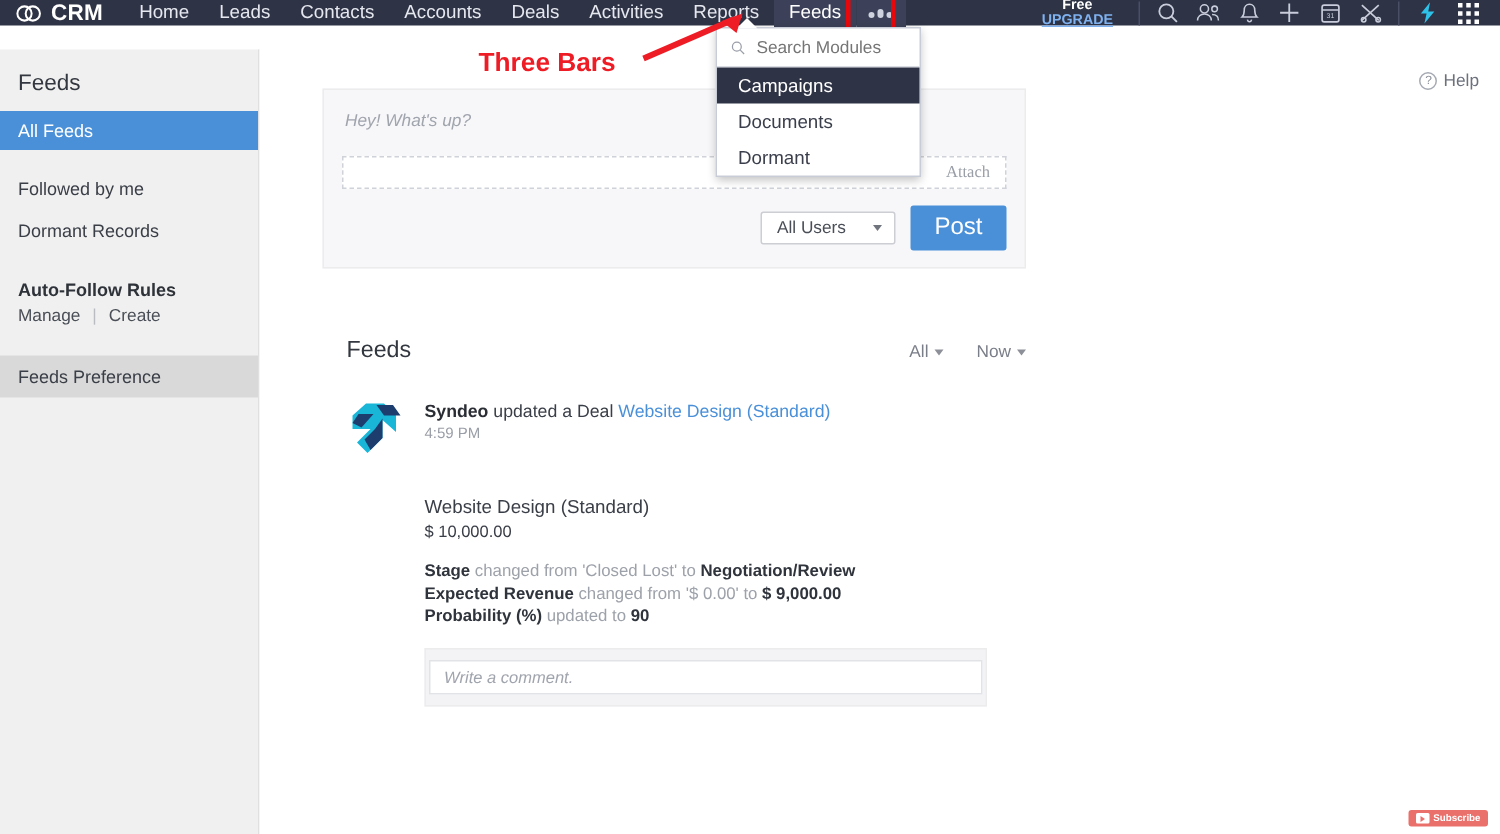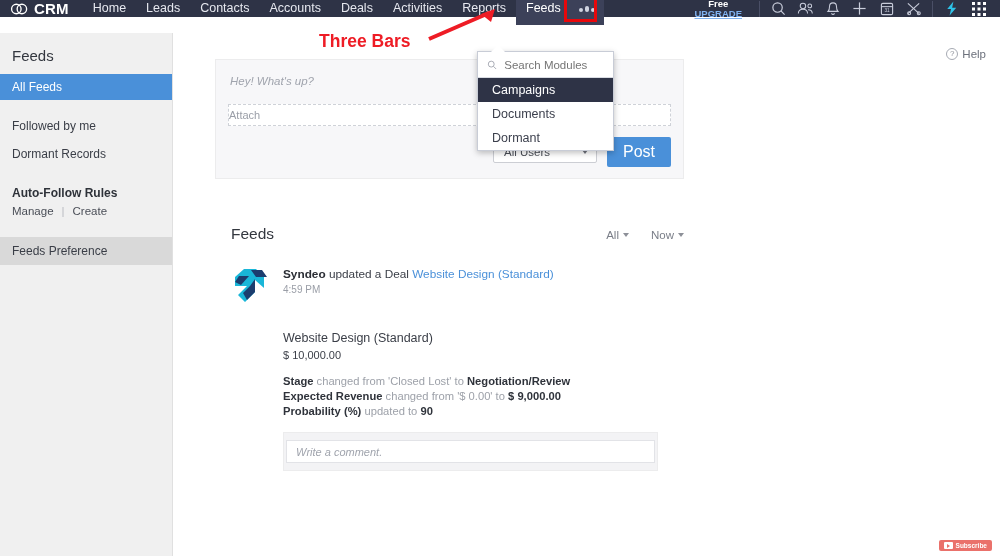--- a/index.html
+++ b/index.html
@@ -45,21 +45,21 @@
   .upgrade .free { font-size: 9.5px; color: #ffffff; font-weight: bold; display:block; }
   .upgrade .up { font-size: 9.5px; color: #7fb2f0; font-weight: bold; text-decoration: underline; display:block; }
   .sep { width: 1px; height: 16px; background: #4a4f66; margin: 0 5px; }
   .ticon {
     width: 27px; height: 33px; display: flex; align-items: center; justify-content: center;
     cursor: pointer; color: #c9cddb;
   }
 
   
   .modules-dd {
-    position: absolute; left: 477px; top: 51px; width: 137px;
+    position: absolute; left: 477px; top: 18px; width: 137px;
     background: #ffffff; border: 1px solid #c8ccd6;
     box-shadow: 0 2px 6px rgba(0,0,0,.25); z-index: 40;
   }
   .modules-dd .caret {
     position: absolute; top: -7px; left: 13px; width: 0; height: 0;
     border-left: 7px solid transparent; border-right: 7px solid transparent;
     border-bottom: 7px solid #ffffff;
   }
   .dd-search { display: flex; align-items: center; gap: 7px; padding: 7px 8px 6px 9px; border-bottom: 1px solid #d9dce3; }
   .dd-search input {
@@ -115,31 +115,31 @@
 
   
   .composer {
     position: absolute; left: 42px; top: 26px; width: 469px;
     background: #f7f7f9; border: 1px solid #ececed;
   }
   .composer-inner { padding: 10px 12px 0 12px; }
   .composer-ph { font-size: 11.5px; color: #a0a4ad; font-style: italic; padding: 5px 0 17px 2px; }
   .attach-zone {
     border: 1px dashed #cfd2d8; background: #ffffff; height: 22px;
-    display: flex; align-items: center; 
-    padding-right: 10px; font-size: 11px; color: #9a9ea7;
+    display: flex; align-items: center; justify-content: flex-end;
+    padding-right: 10px; font-size: 11px; color: #9a9ea7; font-family: Liberation Serif, serif;
   }
   .composer-actions {
     display: flex; align-items: center; justify-content: flex-end; gap: 10px;
     padding: 11px 12px 11px 0;
   }
   .users-select {
     border: 1px solid #ccced4; background: #ffffff; border-radius: 2px;
     font-size: 11.5px; color: #4a4e57; padding: 4px 8px 4px 10px;
-    display: flex; align-items: center; gap: 32px; cursor: pointer;
+    display: flex; align-items: center; gap: 18px; cursor: pointer;
   }
   .users-select .car { border-left: 3.5px solid transparent; border-right: 3.5px solid transparent; border-top: 4px solid #70747d; }
   .post-btn {
     background: #4a90d9; color: #ffffff; border: none; border-radius: 2px;
     font-size: 16px; padding: 6px 16px; cursor: pointer;
     font-family: "Liberation Sans", sans-serif;
   }
 
   
   .feeds-head {

